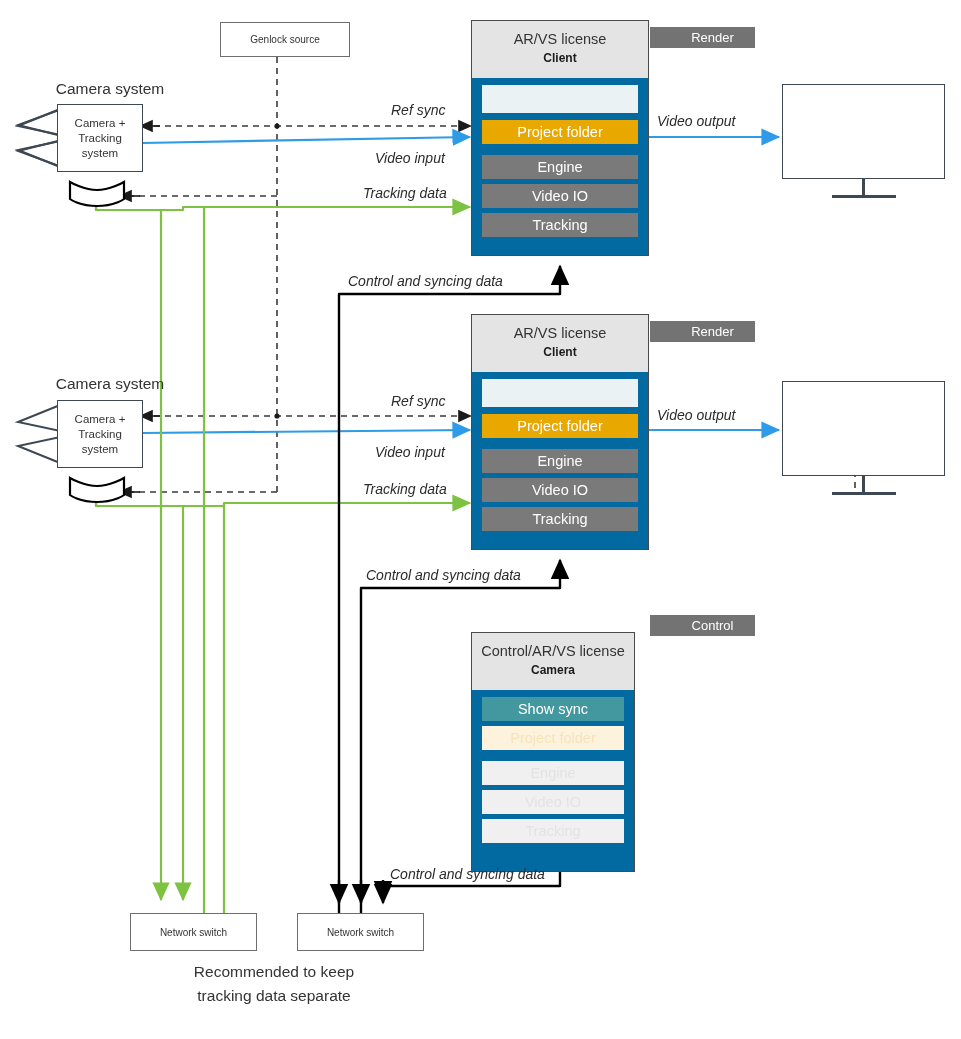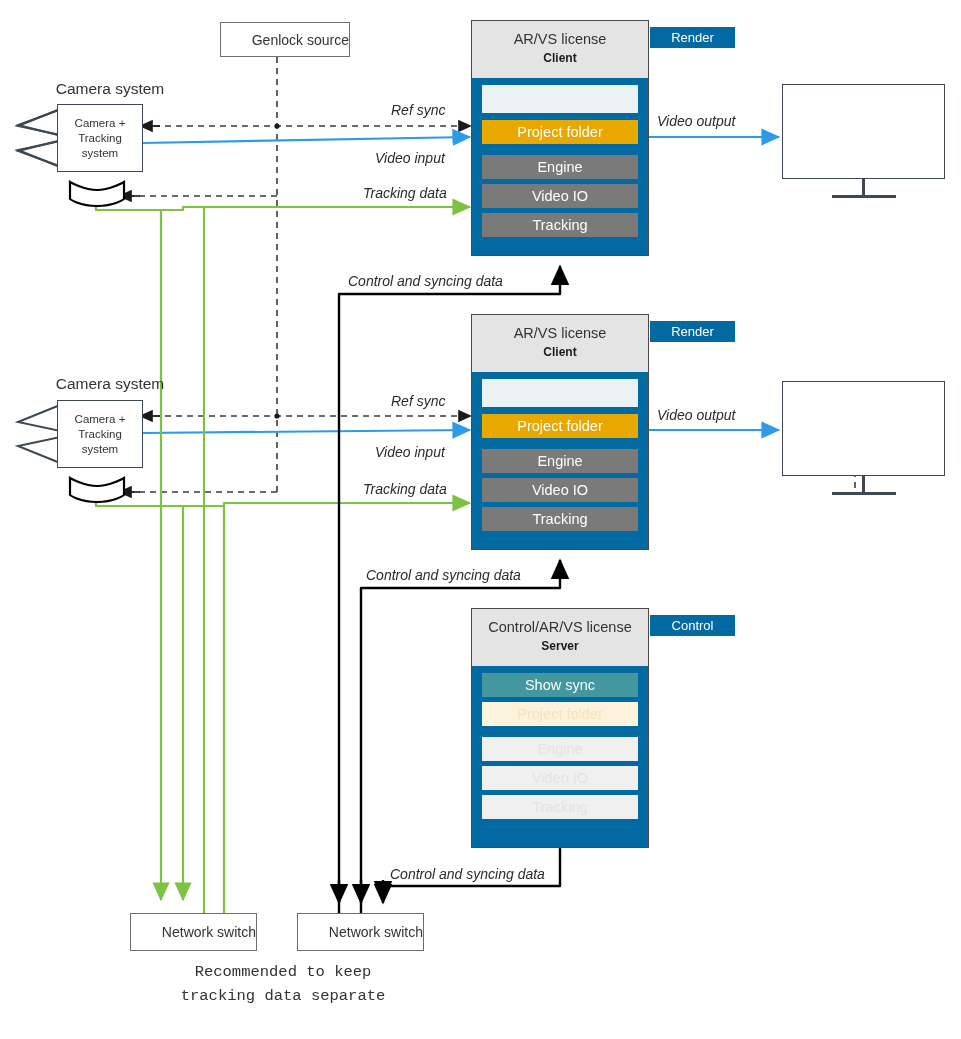--- a/index.html
+++ b/index.html
@@ -5,43 +5,43 @@
   html,body{margin:0;padding:0;background:#ffffff;}
   body{width:961px;height:1039px;position:relative;overflow:hidden;
        font-family:"Liberation Sans","DejaVu Sans",sans-serif;color:#2b2b2b;}
   #stage{position:absolute;left:0;top:0;width:961px;height:1039px;}
   #wires{position:absolute;left:0;top:0;width:961px;height:1039px;pointer-events:none;}
 
   .node{position:absolute;box-sizing:border-box;}
 
   
   .plainbox{border:1px solid #6e6e6e;background:#fff;display:flex;
-            align-items:center;justify-content:flex-end;font-size:14px;color:#333;}
+            align-items:center;justify-content:center;font-size:10px;color:#333;}
   .camerabox{border:1.6px solid #3d4852;background:#fff;display:flex;flex-direction:column;
              align-items:center;justify-content:center;font-size:11.5px;line-height:15px;color:#333;}
   .caption{position:absolute;font-size:15.5px;color:#333;text-align:center;}
 
   
   .machine{border:1.6px solid #4a4a4a;background:#0369a1;}
   .machine .head{background:#e4e4e4;text-align:center;padding:9px 4px 10px;
                  font-size:14.5px;color:#333;line-height:19px;}
   .machine .head b{display:block;font-size:12px;color:#1b1b1b;font-weight:bold;}
   .machine .body{padding:7px 10px 9px;}
   .row{height:24px;line-height:24px;text-align:center;font-size:14.5px;
        color:#fff;margin-bottom:5px;}
   .row.blank{background:#eaf2f3;height:28px;margin-bottom:7px;}
   .row.accent-orange{background:#e8a800;}
   .row.accent-teal{background:#43979e;}
   .row.gray{background:#7a7a7a;}
   .row.spacer{margin-bottom:11px;}
   .row.ghost-orange{background:#fdf3dd;color:#f6e3bb;}
   .row.ghost-gray{background:#f0f0f0;color:#e3e3e3;}
 
-  .badge{position:absolute;background:#0369a1;color:#fff;font-size:13px;
-         text-align:center;line-height:21px;height:21px;}
+  .badge{position:absolute;background:#737373;color:#fff;font-size:13px;
+         text-align:center;line-height:21px;height:21px;padding-left:20px;}
 
   
   .monitor-screen{border:1.8px solid #3d4852;background:#fff;}
   .monitor-neck{position:absolute;background:#3d4852;}
   .monitor-foot{position:absolute;background:#3d4852;}
 
   
   .elabel{position:absolute;font-size:14px;font-style:italic;color:#2b2b2b;white-space:nowrap;}
 </style>
 </head>
@@ -188,24 +188,24 @@
     <div class="body">
       <div class="row blank"></div>
       <div class="row accent-orange spacer">Project folder</div>
       <div class="row gray">Engine</div>
       <div class="row gray">Video IO</div>
       <div class="row gray">Tracking</div>
     </div>
   </div>
   <div class="badge" style="left:650px;top:321px;width:85px;">Render</div>
 
-  <div class="node machine" style="left:471px;top:608px;width:178px;height:240px;">
+  <div class="node machine" style="left:471px;top:632px;width:164px;height:240px;">
     <div class="head">
       <span>Control/AR/VS license</span>
-      <b>Server</b>
+      <b>Camera</b>
     </div>
     <div class="body">
       <div class="row accent-teal">Show sync</div>
       <div class="row ghost-orange spacer">Project folder</div>
       <div class="row ghost-gray">Engine</div>
       <div class="row ghost-gray">Video IO</div>
       <div class="row ghost-gray">Tracking</div>
     </div>
   </div>
   <div class="badge" style="left:650px;top:615px;width:85px;">Control</div>
@@ -232,18 +232,18 @@
   <div class="elabel" style="left:366px;top:567px;">Control and syncing data</div>
   <div class="elabel" style="left:390px;top:866px;">Control and syncing data</div>
 
   <div class="node plainbox" style="left:130px;top:913px;width:127px;height:38px;">
     <span>Network switch</span>
   </div>
   <div class="node plainbox" style="left:297px;top:913px;width:127px;height:38px;">
     <span>Network switch</span>
   </div>
 
-  <div class="caption" style="left:123px;top:960px;width:320px;line-height:24px;font-family:Liberation Mono, monospace;">
+  <div class="caption" style="left:114px;top:960px;width:320px;line-height:24px;">
     <div>Recommended to keep</div>
     <div>tracking data separate</div>
   </div>
 
 </div>
 
 </body></html>

